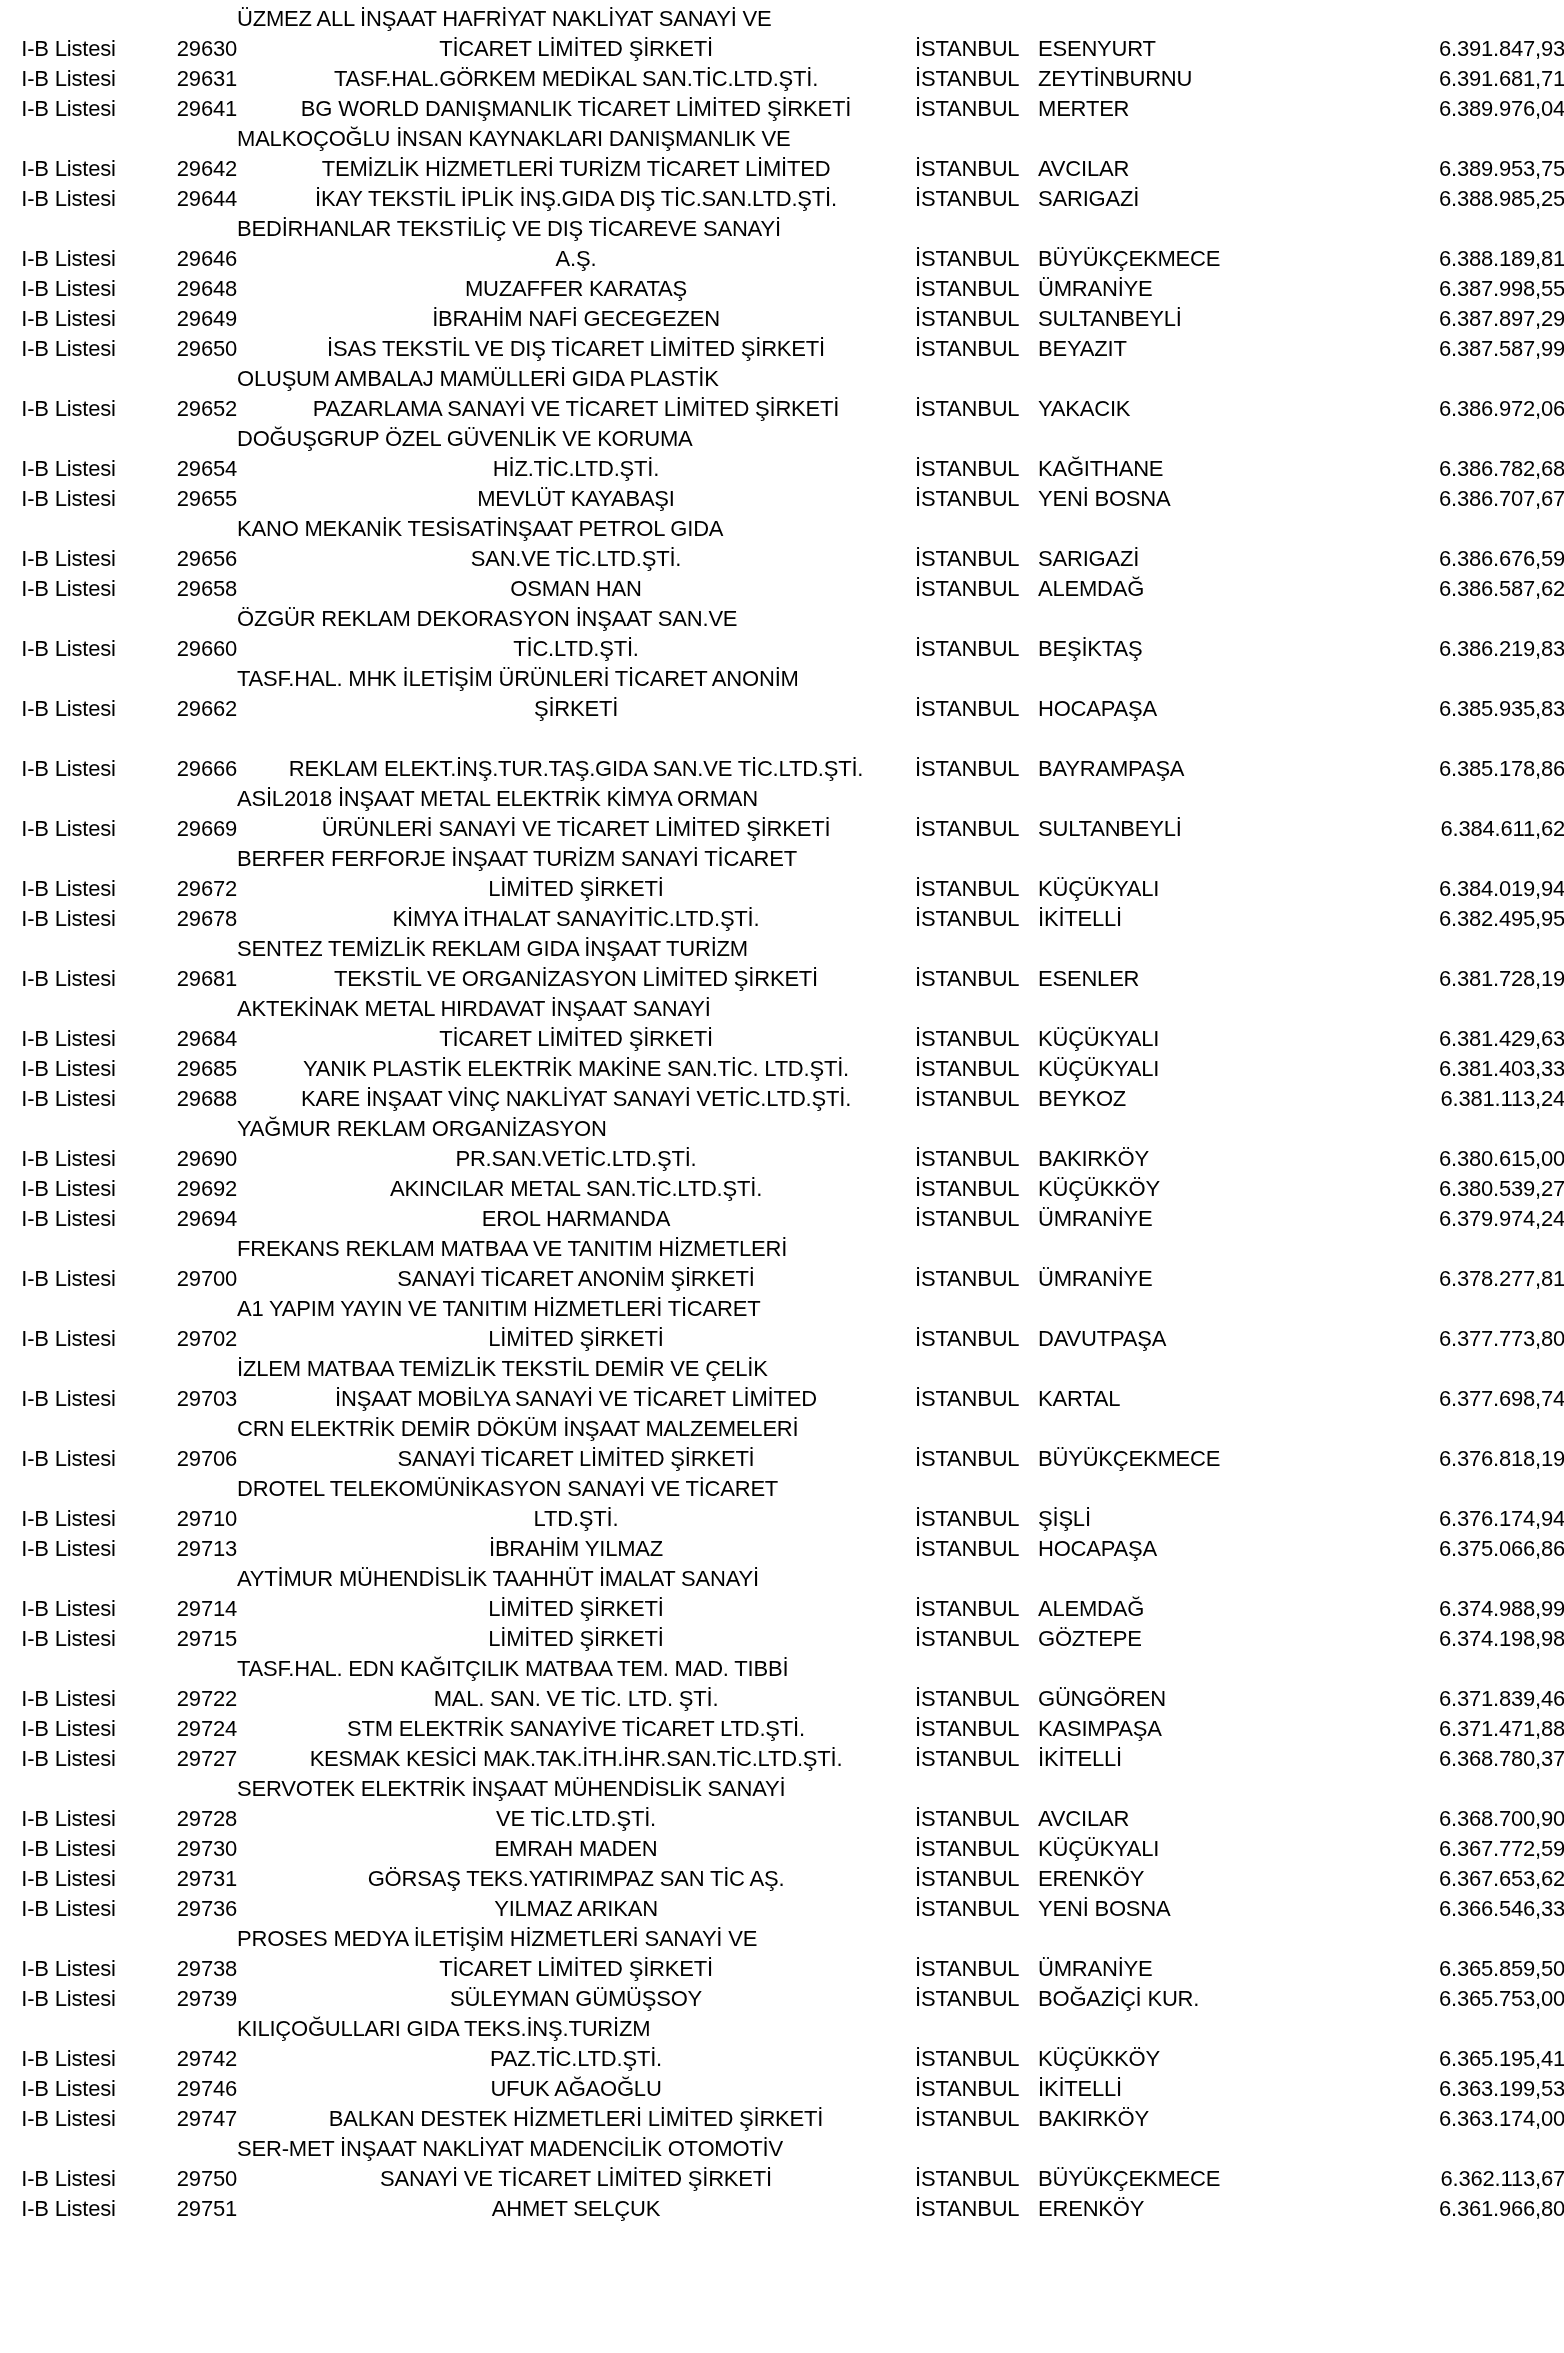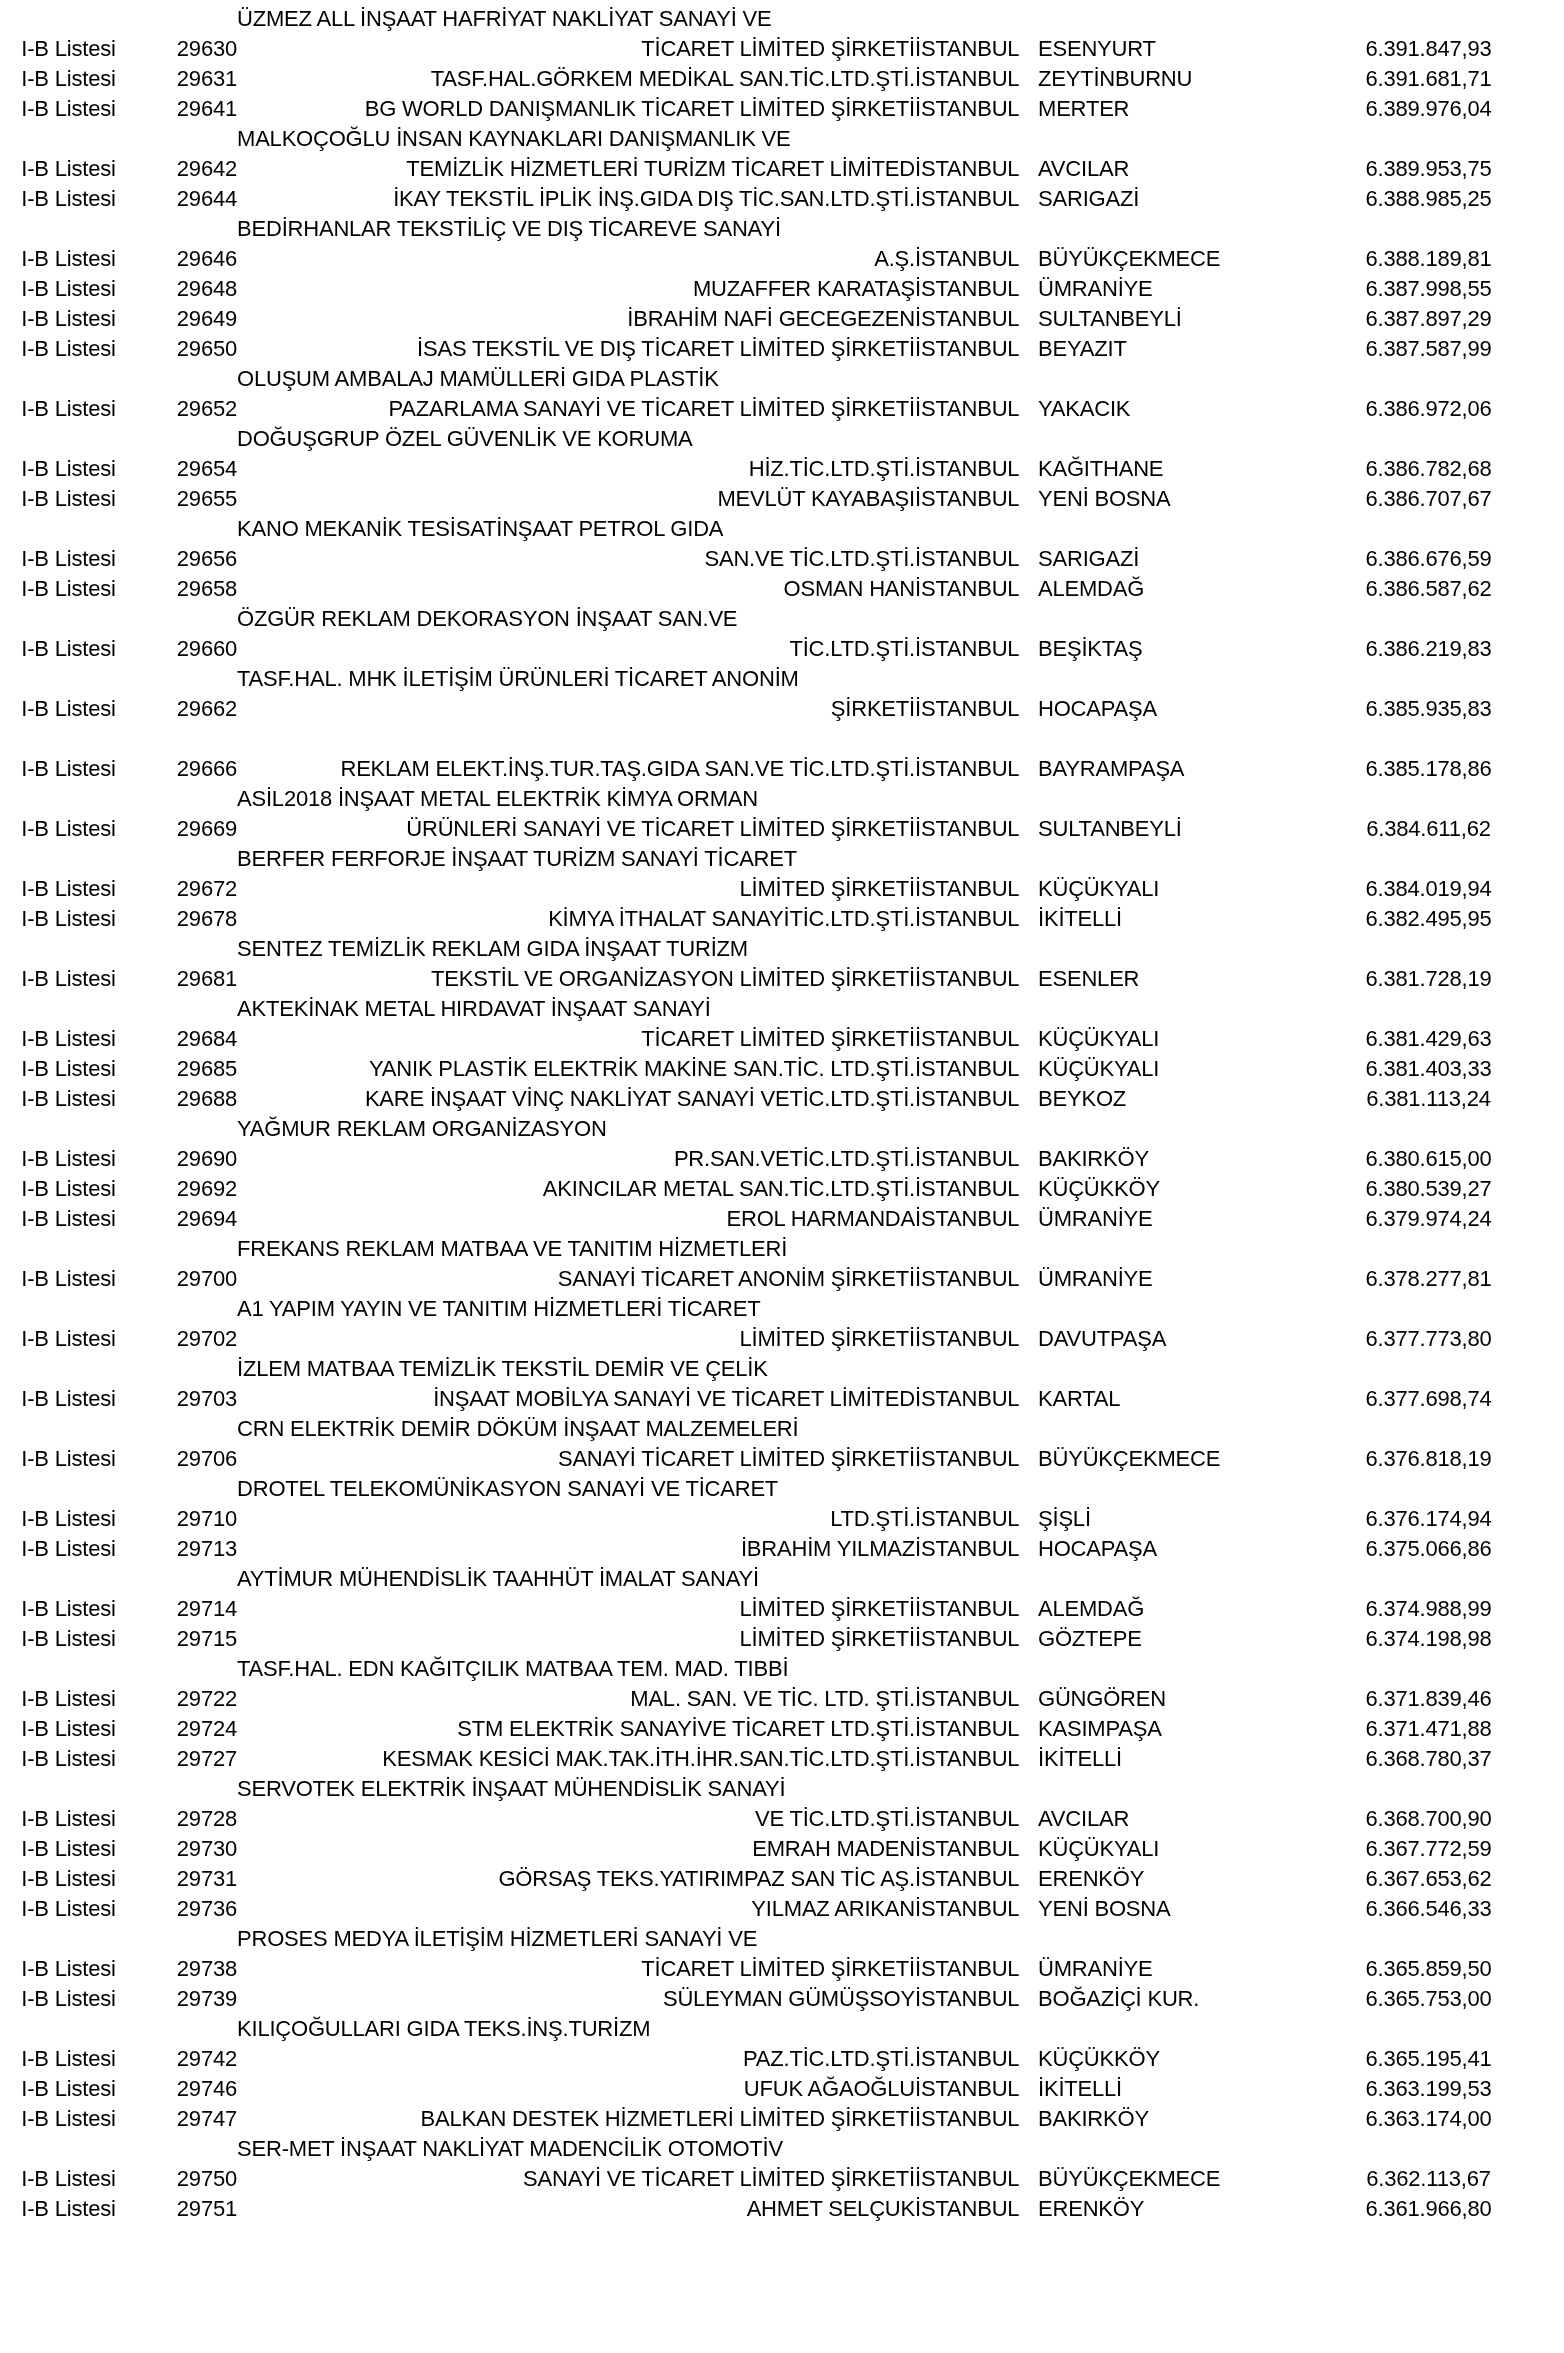--- a/index.html
+++ b/index.html
@@ -40,24 +40,24 @@
   
   col.c-list   { width: 137px; }
   col.c-no     { width: 100px; }
   col.c-name   { width: 678px; }
   col.c-city   { width: 123px; }
   col.c-dist   { width: 254px; }
   col.c-amt    { width: 273px; }
 
   td.list-cell  { text-align: center;  padding-left: 1.5px; }
   td.no-cell    { text-align: right; padding-right: 7.7px; }
-  td.name-cell  { text-align: right;  }
+  td.name-cell  { text-align: center;  }
   td.city-cell  { text-align: left;  }
   td.dist-cell  { text-align: left;  }
-  td.amt-cell   { text-align: center; padding-right: 4.6px; }
+  td.amt-cell   { text-align: right; padding-right: 4.6px; }
 
   
   tr.wrap-row td { height: 30px; }
   td.wrap-cell {
     text-align: left;
     padding-left: 0;
   }
   .spacer-row td { height: 30px; }
 </style>
 </head>

